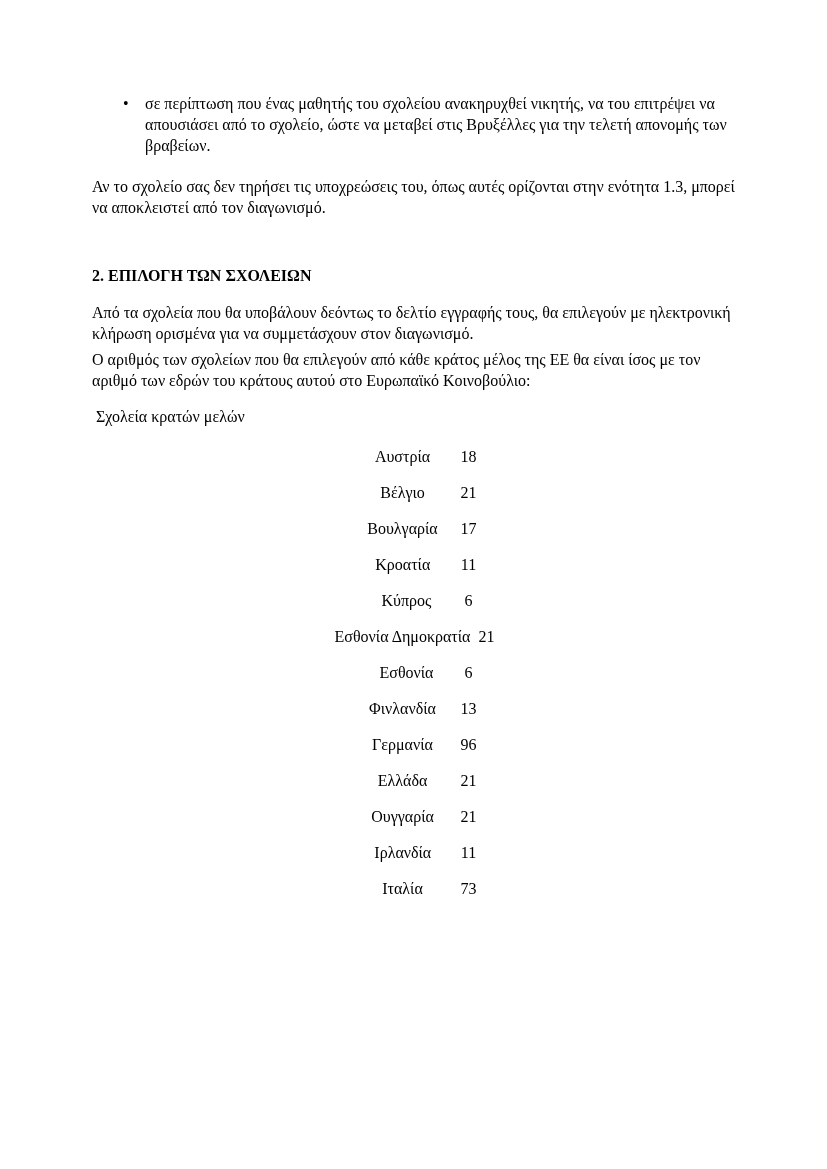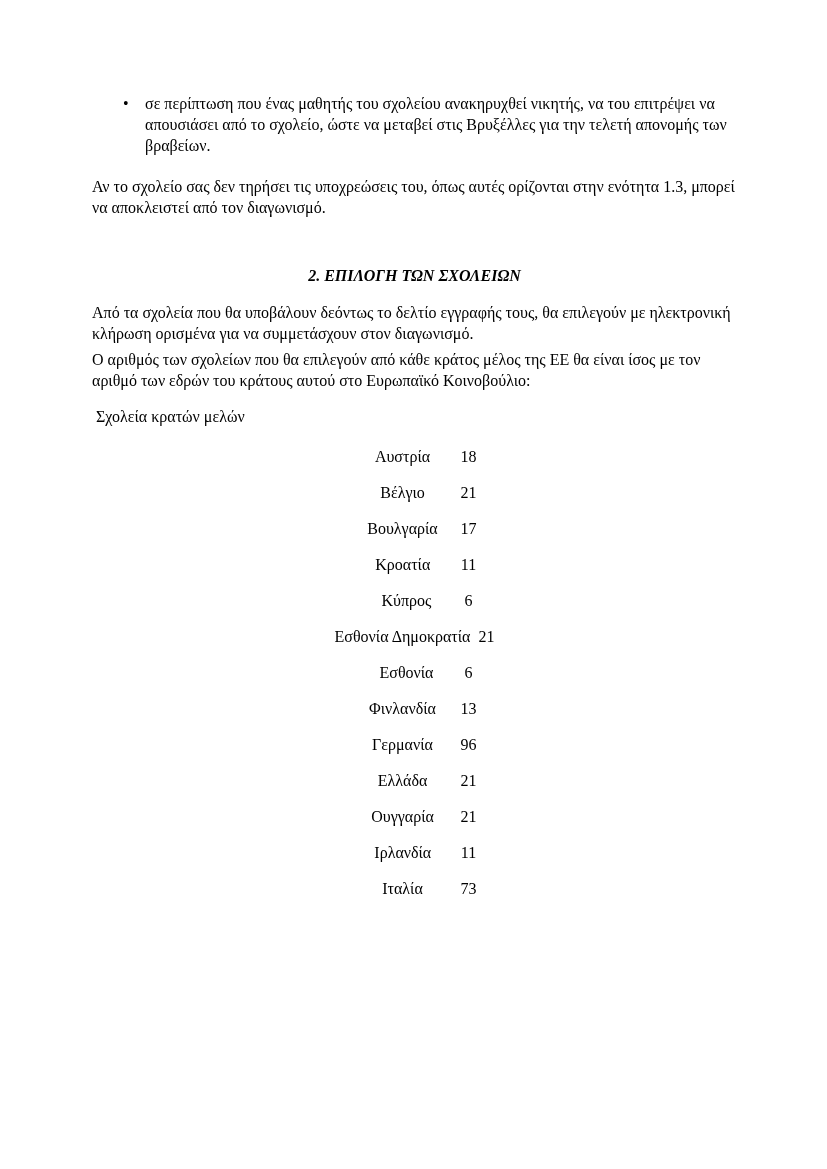--- a/index.html
+++ b/index.html
@@ -30,23 +30,21 @@
       left: 31px;
       top: 0;
     }
     .para {
       margin: 0 0 20px 0;
     }
     .para-p2 { }
     .italic { font-style: italic; }
     .section-heading {
       font-weight: bold;
-      font-style: italic;
       margin: 47px 0 16px 0;
-      text-align: center;
     }
     .para-p3 { margin-bottom: 5px; }
     .para-p4 { margin-bottom: 15px; font-family: Liberation Serif, serif; }
     .table-caption { margin: 0 0 19px 4px; }
     .seat-row {
       height: 21px;
       margin: 0 0 15px 0;
       white-space: nowrap;
       text-align: center;
     }

